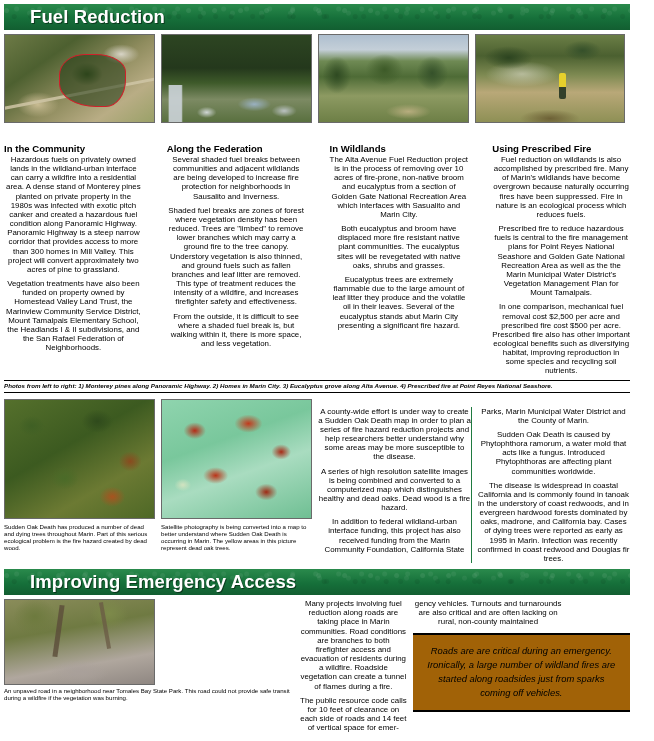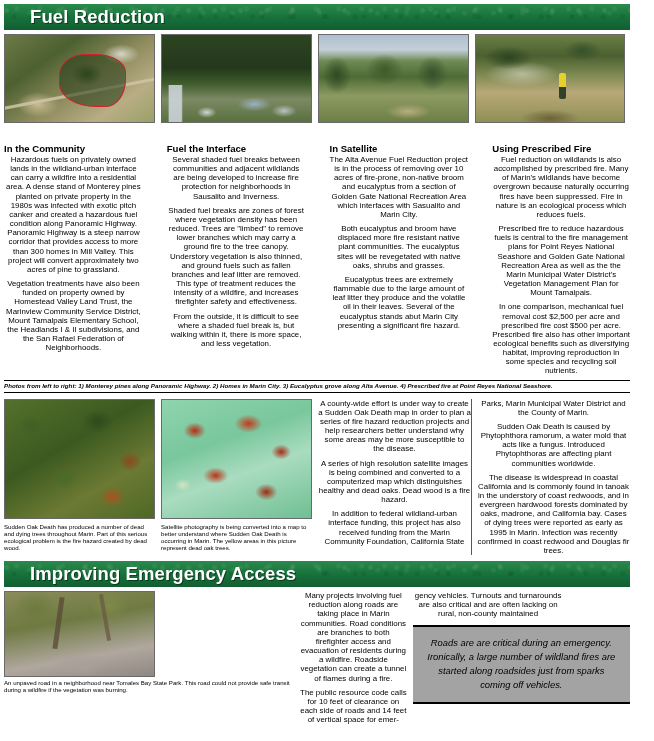--- a/index.html
+++ b/index.html
@@ -241,20 +241,21 @@
   .sod-caption-row {
     display: flex;
     gap: 6px;
     margin-top: 2px;
   }
   .sod-caption-row .caption { width: 151px; }
 
   .sod-text {
     display: flex;
     width: 312px;
+    margin-top: 8px;
   }
   .sod-text > div { width: 153px; }
   .sod-col-divider {
     border-left: 1px solid #1f7a40;
     padding-left: 5px;
   }
 
   
   .iea-wrap { margin-top: 6px; }
   .iea-body {
@@ -293,21 +294,21 @@
   }
   .iea-col-text { width: 151px; }
   .iea-right { width: 308px; }
   .iea-right-cols { display: flex; gap: 6px; }
   .iea-right-cols > div { width: 151px; }
 
   .pullquote {
     margin-top: 6px;
     border-top: 2px solid #000;
     border-bottom: 2px solid #000;
-    background: #a3a3a3;
+    background: #a16207;
     padding: 9px 10px 10px 10px;
     text-align: center;
     font-size: 9.4px;
     line-height: 14px;
     font-style: italic;
   }
 
   
   .page-number {
     position: absolute;
@@ -370,27 +371,27 @@
         </div>
       </div>
 
       <div class="fuel-cols">
         <div>
           <h3 class="colhead">In the Community</h3>
           <p class="body">Hazardous fuels on privately owned lands in the wildland-urban interface can carry a wildfire into a residential area. A dense stand of Monterey pines planted on private property in the 1980s was infected with exotic pitch canker and created a hazardous fuel condition along Panoramic Highway. Panoramic Highway is a steep narrow corridor that provides access to more than 300 homes in Mill Valley. This project will convert approximately two acres of pine to grassland.</p>
           <p class="body">Vegetation treatments have also been funded on property owned by Homestead Valley Land Trust, the Marinview Community Service District, Mount Tamalpais Elementary School, the Headlands I &amp; II subdivisions, and the San Rafael Federation of Neighborhoods.</p>
         </div>
         <div>
-          <h3 class="colhead">Fuel the Interface</h3>
+          <h3 class="colhead">Along the Federation</h3>
           <p class="body">Several shaded fuel breaks between communities and adjacent wildlands are being developed to increase fire protection for neighborhoods in Sausalito and Inverness.</p>
           <p class="body">Shaded fuel breaks are zones of forest where vegetation density has been reduced. Trees are "limbed" to remove lower branches which may carry a ground fire to the tree canopy. Understory vegetation is also thinned, and ground fuels such as fallen branches and leaf litter are removed. This type of treatment reduces the intensity of a wildfire, and increases firefighter safety and effectiveness.</p>
           <p class="body">From the outside, it is difficult to see where a shaded fuel break is, but walking within it, there is more space, and less vegetation.</p>
         </div>
         <div>
-          <h3 class="colhead">In Satellite</h3>
+          <h3 class="colhead">In Wildlands</h3>
           <p class="body">The Alta Avenue Fuel Reduction project is in the process of removing over 10 acres of fire-prone, non-native broom and eucalyptus from a section of Golden Gate National Recreation Area which interfaces with Sasualito and Marin City.</p>
           <p class="body">Both eucalyptus and broom have displaced more fire resistant native plant communities. The eucalyptus sites will be revegetated with native oaks, shrubs and grasses.</p>
           <p class="body">Eucalyptus trees are extremely flammable due to the large amount of leaf litter they produce and the volatile oil in their leaves. Several of the eucalyptus stands abut Marin City presenting a significant fire hazard.</p>
         </div>
         <div>
           <h3 class="colhead">Using Prescribed Fire</h3>
           <p class="body">Fuel reduction on wildlands is also accomplished by prescribed fire. Many of Marin's wildlands have become overgrown because naturally occurring fires have been suppressed. Fire in nature is an ecological process which reduces fuels.</p>
           <p class="body">Prescribed fire to reduce hazardous fuels is central to the fire management plans for Point Reyes National Seashore and Golden Gate National Recreation Area as well as the the Marin Municipal Water District's Vegetation Management Plan for Mount Tamalpais.</p>
           <p class="body">In one comparison, mechanical fuel removal cost $2,500 per acre and prescribed fire cost $500 per acre. Prescribed fire also has other important ecological benefits such as diversifying habitat, improving reproduction in some species and recycling soil nutrients.</p>
         </div>

